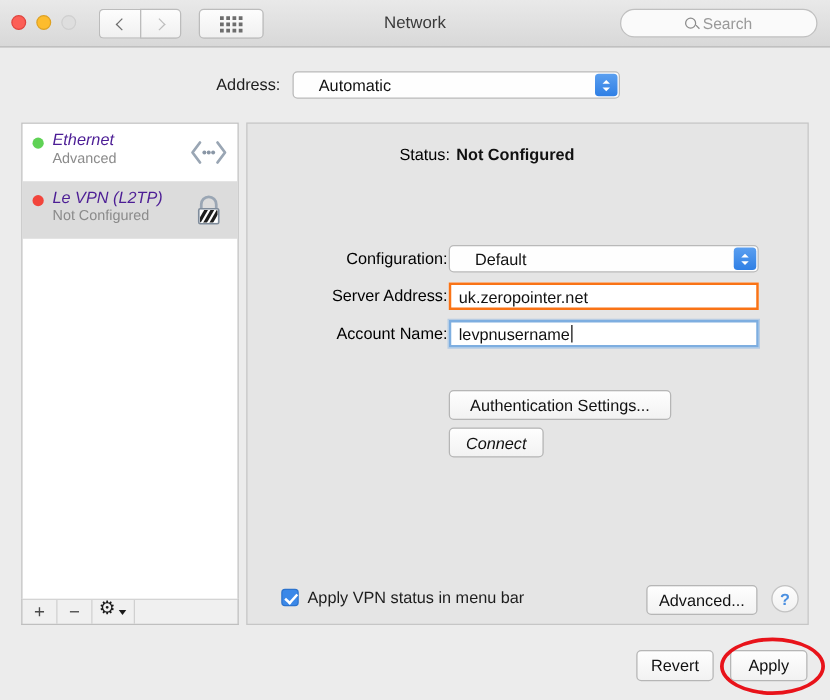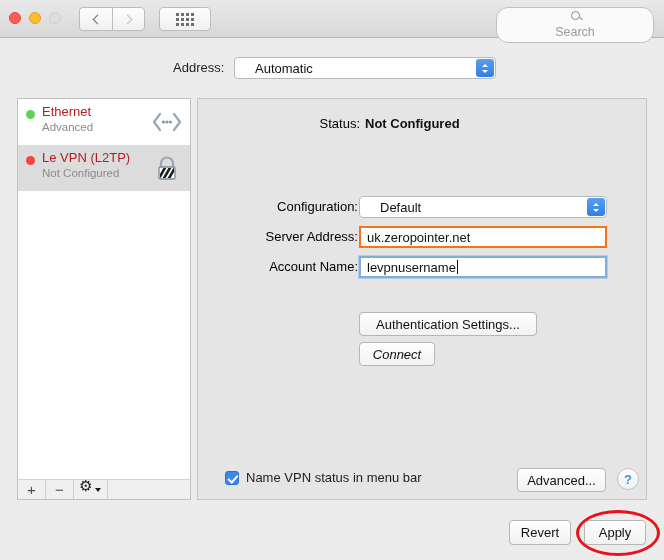--- a/index.html
+++ b/index.html
@@ -37,23 +37,23 @@
   .chev.right { transform: rotate(-135deg); margin-right: 3px; border-color:#bdbdbd; }
   .dotgrid { display: grid; grid-template-columns: repeat(4,3px); grid-gap: 2px; }
   .dotgrid i { width: 3px; height: 3px; background: #6d6d6d; display: block; }
 
   .win-title {
     position: absolute; left: 0; top: 10px; width: 664px;
     text-align: center; font-size: 13.5px; color: #3a3a3a;
   }
 
   .searchbox {
-    position: absolute; right: 10px; top: 7px; width: 158px; height: 36px;
+    position: absolute; right: 10px; top: 7px; width: 158px; height: 23px;
     background: #fafafa; border: 1px solid #c0c0c0; border-radius: 12px;
-    display: flex; align-items: center; justify-content: center; gap: 5px; flex-direction: column;
+    display: flex; align-items: center; justify-content: center; gap: 5px;
   }
   .mag { width: 9px; height: 9px; border: 1.4px solid #8a8a8a; border-radius: 50%; position: relative; }
   .mag::after { content:""; position:absolute; width:4px; height:1.4px; background:#8a8a8a;
                 transform: rotate(45deg); right:-4px; bottom:0px; }
   .searchbox span { font-size: 12.5px; color: #9a9a9a; }
 
   
   .loc-row { position: absolute; left: 0; top: 56px; width: 664px; height: 26px; }
   .loc-label { position: absolute; left: 173px; top: 4px; font-size: 13px; color: #1d1d1d; }
   .popup {
@@ -75,21 +75,21 @@
   .sidebar {
     position: absolute; left: 17px; top: 98px; width: 174px; height: 402px;
     background: #fff; border: 1px solid #bfbfbf;
   }
   .svc-row { height: 46px; padding: 5px 6px 0 8px; position: relative; display: flex; align-items: flex-start; }
   .svc-row.sel { background: #dcdcdc; }
   .dot { width: 9px; height: 9px; border-radius: 50%; margin-top: 6px; flex: none; }
   .dot.green { background: #5fd255; }
   .dot.red { background: #f2453c; }
   .svc-text { margin-left: 7px; }
-  .svc-name { font-size: 13px; color: #b91c1c; line-height: 15px; }
+  .svc-name { font-size: 13px; color: #4c1d95; line-height: 15px; font-style: italic; }
   .svc-stat { font-size: 11.5px; color: #8b8b8b; line-height: 14px; margin-top: 1px; }
   .svc-icon { position: absolute; right: 8px; top: 9px; width: 30px; height: 28px; }
 
   .sb-footer {
     position: absolute; left: 17px; top: 479px; width: 174px; height: 21px;
     border-left: 1px solid #bfbfbf; border-right: 1px solid #bfbfbf;
     border-bottom: 1px solid #bfbfbf; border-top: 1px solid #d4d4d4;
     background: #f0f0f0; display: flex;
   }
   .sb-btn {
@@ -195,20 +195,21 @@
         <i></i>
         <i></i>
         <i></i>
         <i></i>
         <i></i>
         <i></i>
         <i></i>
     </span>
   </div>
 
+  <div class="win-title">Network</div>
 
   <div class="searchbox">
     <span class="mag"></span>
     <span>Search</span>
   </div>
 </div>
 
 <div class="loc-row">
   <div class="loc-label">Address:</div>
 </div>
@@ -300,21 +301,21 @@
 <div class="tfield" id="acct-field">
   <span>levpnusername</span>
   <span class="caret"></span>
 </div>
 
 <div class="btn" id="auth-btn">Authentication Settings...</div>
 <div class="btn" id="connect-btn">Connect</div>
 
 <div class="chk-wrap">
   <span class="chk"></span>
-  <span class="chk-label">Name VPN status in menu bar</span>
+  <span class="chk-label">Apply VPN status in menu bar</span>
 </div>
 
 <div class="btn" id="adv-btn">Advanced...</div>
 <div class="help-btn">?</div>
 
 <div class="btn" id="revert-btn">Revert</div>
 <div class="btn" id="apply-btn">Apply</div>
 
 <div class="annot-ellipse"></div>
 

